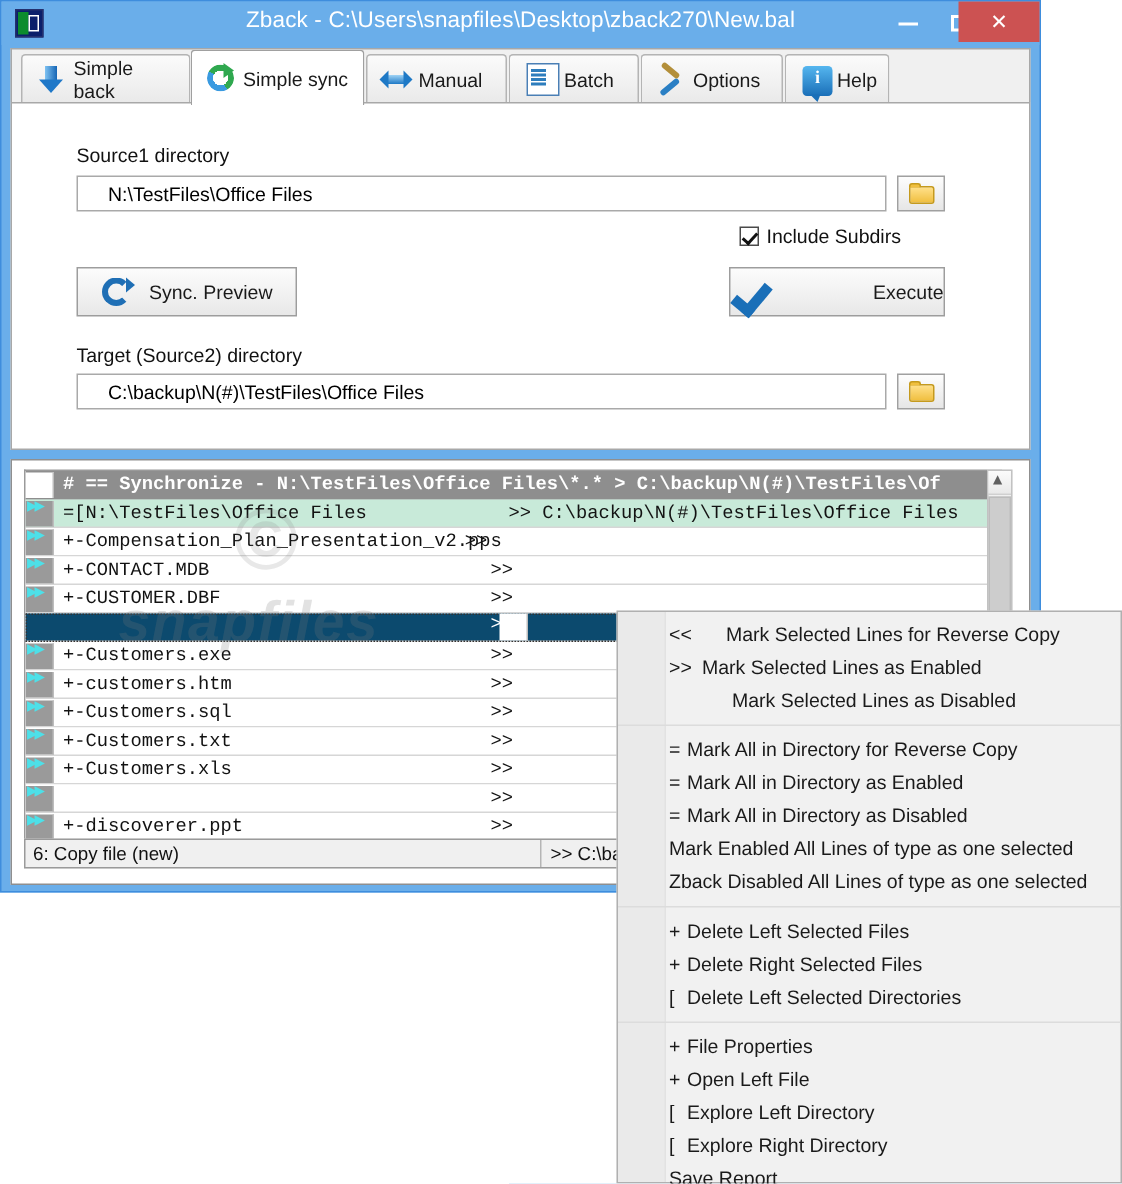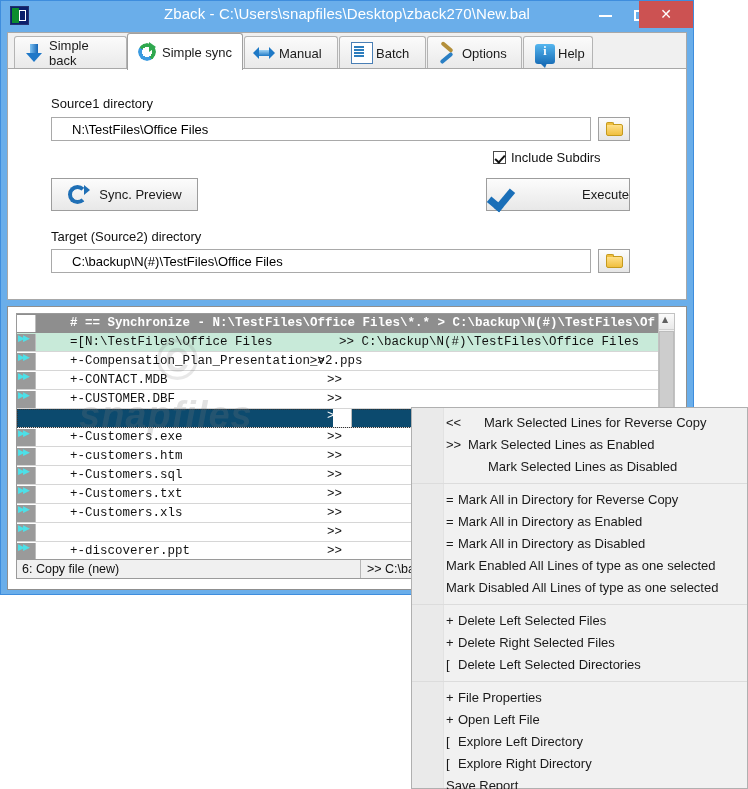--- a/index.html
+++ b/index.html
@@ -252,21 +252,20 @@
     background: #ffffff;
   }
   .lrow {
     position: relative; height: 18px; display: flex; align-items: center;
     border-bottom: 1px solid #d6d6d6;
     font-family: "Liberation Mono", monospace;
     font-size: 12.5px;
     white-space: nowrap;
     background: #ffffff;
     cursor: default;
-    gap: 28px;
   }
   .lrow .mark {
     width: 18px; height: 17px; flex: 0 0 18px;
     background: #ffffff; position: relative;
     border-right: 1px solid #bdbdbd;
   }
   .lrow .mark.arrows { background: #9a9a9a; }
   .lrow .mark.arrows::after {
     content: "\25B6\25B6";
     position: absolute; left: 1px; top: -1px;
@@ -537,21 +536,21 @@
     <div class="ctx-gutter"></div>
     <div class="ctx-list" id="ctx-list">
         <div class="ctx-item"><span class="pfx">&lt;&lt;</span><span class="lbl" style="margin-left: 38px;">Mark Selected Lines for Reverse Copy</span></div>
         <div class="ctx-item"><span class="pfx">&gt;&gt;</span><span class="lbl" style="margin-left: 22px;">Mark Selected Lines as Enabled</span></div>
         <div class="ctx-item ind"><span class="pfx"></span><span class="lbl" style="margin-left: 22px;">Mark Selected Lines as Disabled</span></div>
         <div class="ctx-sep"></div>
         <div class="ctx-item"><span class="pfx">=</span><span class="lbl" style="margin-left: 12px;">Mark All in Directory for Reverse Copy</span></div>
         <div class="ctx-item"><span class="pfx">=</span><span class="lbl" style="margin-left: 12px;">Mark All in Directory as Enabled</span></div>
         <div class="ctx-item"><span class="pfx">=</span><span class="lbl" style="margin-left: 12px;">Mark All in Directory as Disabled</span></div>
         <div class="ctx-item"><span class="pfx"></span><span class="lbl" style="margin-left: 0px;">Mark Enabled All Lines of type as one selected</span></div>
-        <div class="ctx-item"><span class="pfx"></span><span class="lbl" style="margin-left: 0px;">Mark Disabled All Lines of type as one selected</span></div>
+        <div class="ctx-item"><span class="pfx"></span><span class="lbl" style="margin-left: 0px;">Zback Disabled All Lines of type as one selected</span></div>
         <div class="ctx-sep"></div>
         <div class="ctx-item"><span class="pfx">+</span><span class="lbl" style="margin-left: 12px;">Delete Left Selected Files</span></div>
         <div class="ctx-item"><span class="pfx">+</span><span class="lbl" style="margin-left: 12px;">Delete Right Selected Files</span></div>
         <div class="ctx-item"><span class="pfx">[</span><span class="lbl" style="margin-left: 12px;">Delete Left Selected Directories</span></div>
         <div class="ctx-sep"></div>
         <div class="ctx-item"><span class="pfx">+</span><span class="lbl" style="margin-left: 12px;">File Properties</span></div>
         <div class="ctx-item"><span class="pfx">+</span><span class="lbl" style="margin-left: 12px;">Open Left File</span></div>
         <div class="ctx-item"><span class="pfx">[</span><span class="lbl" style="margin-left: 12px;">Explore Left  Directory</span></div>
         <div class="ctx-item"><span class="pfx">[</span><span class="lbl" style="margin-left: 12px;">Explore Right Directory</span></div>
         <div class="ctx-item"><span class="pfx"></span><span class="lbl" style="margin-left: 0px;">Save Report</span></div>

